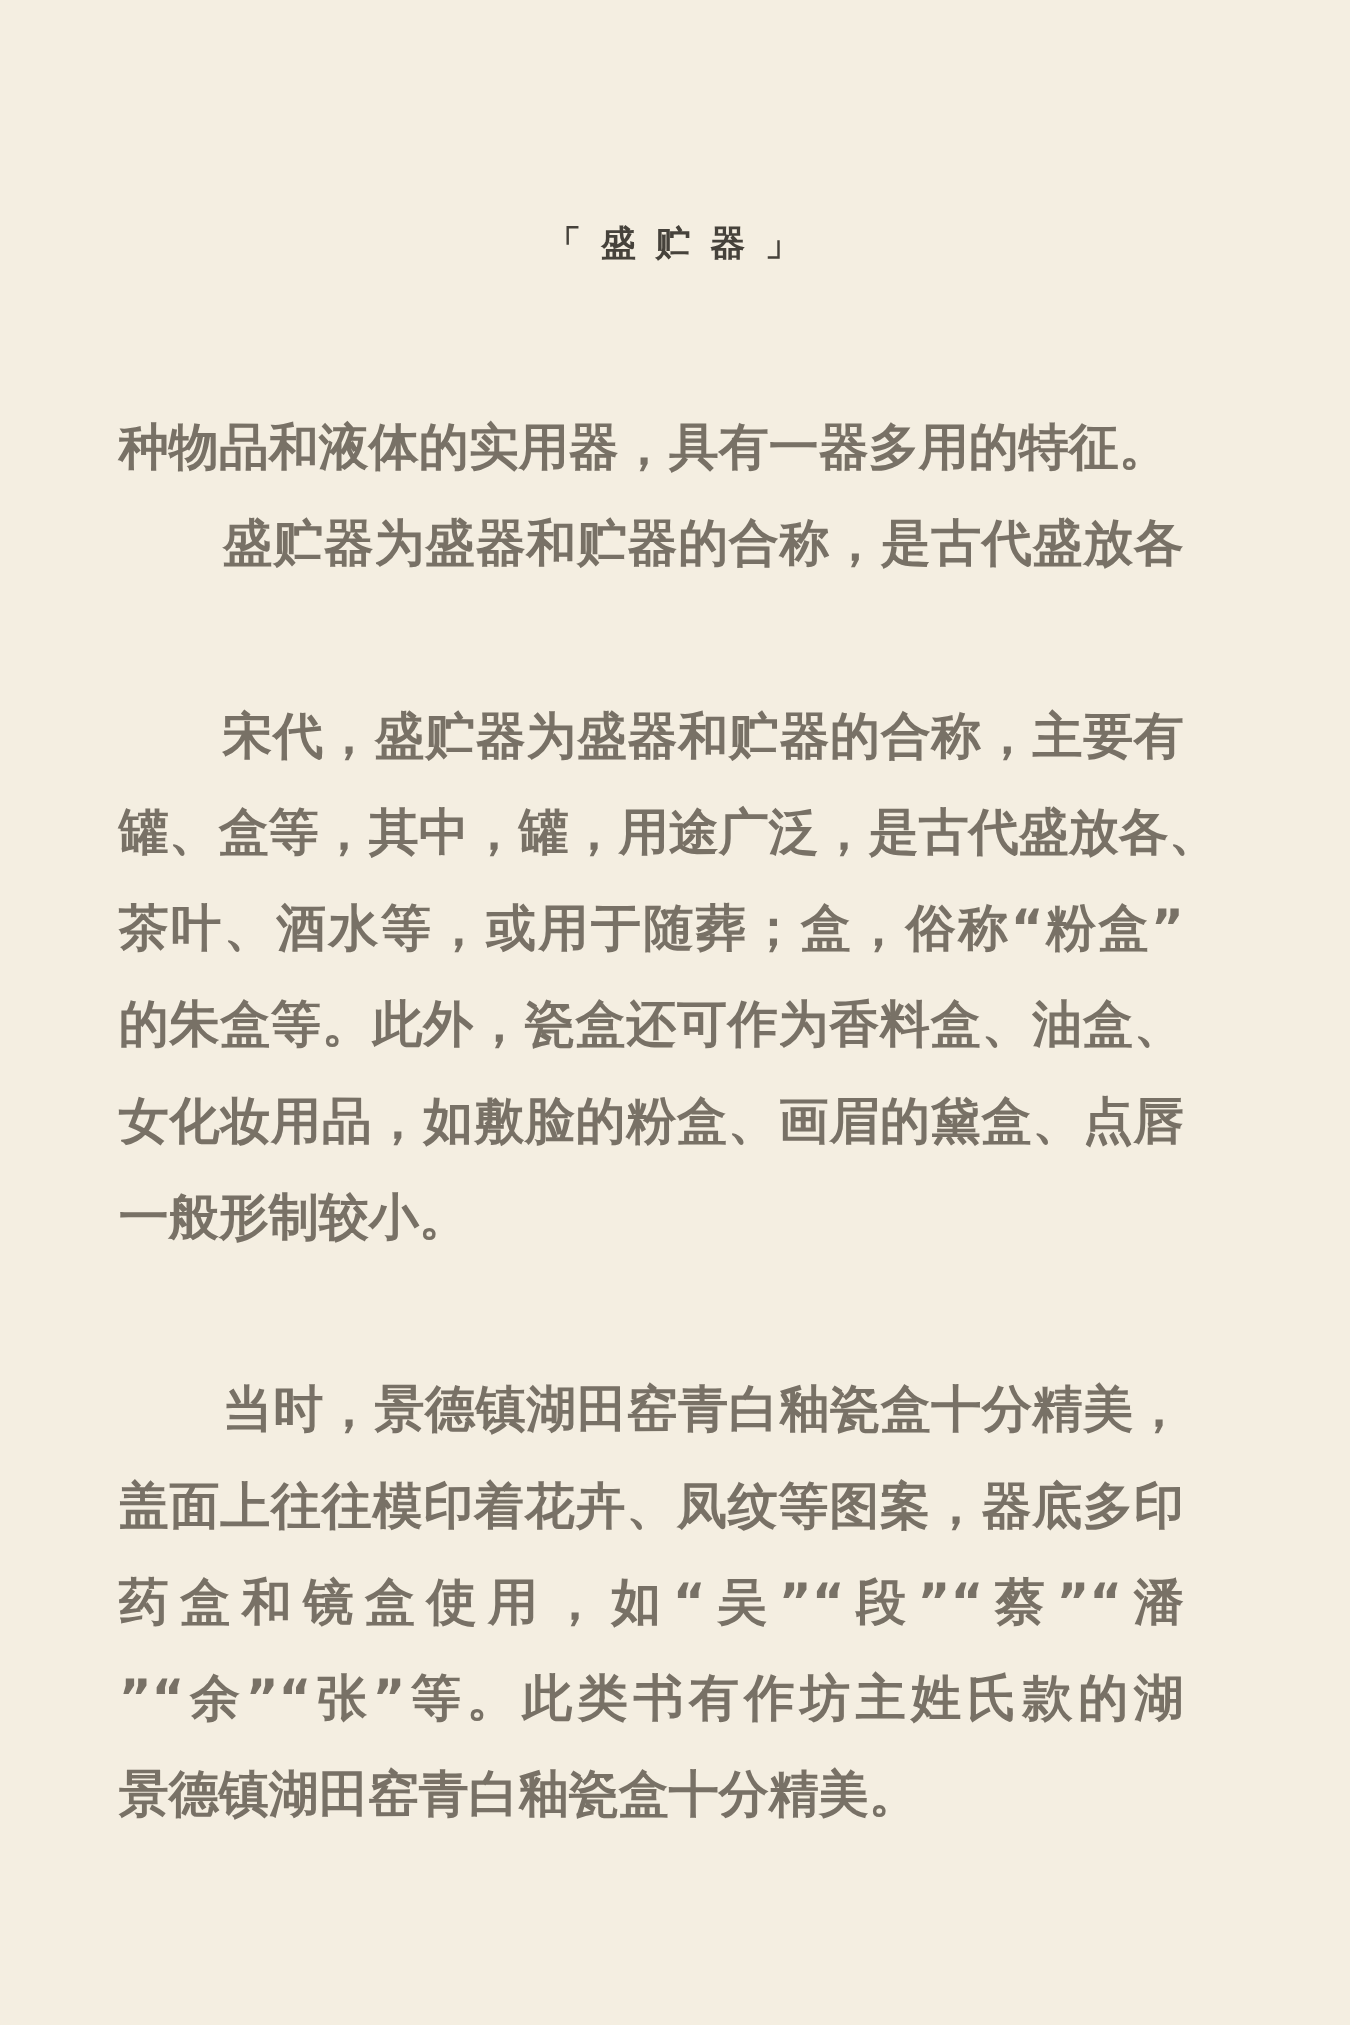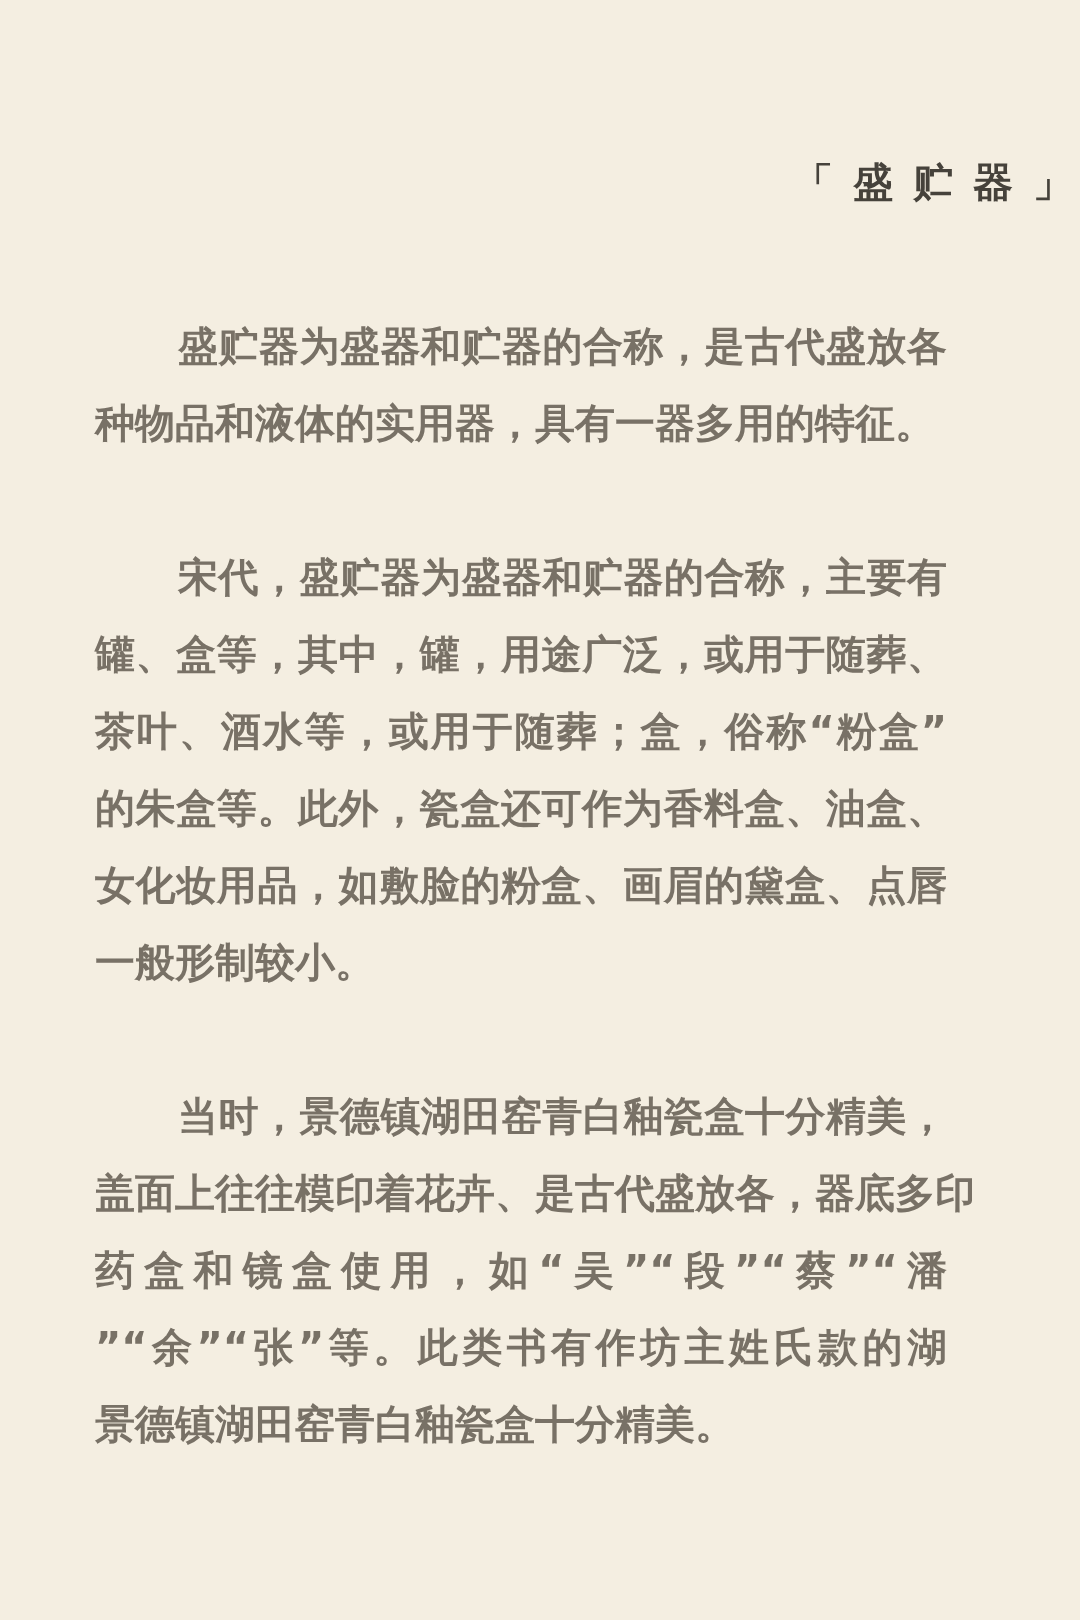--- a/index.html
+++ b/index.html
@@ -17,25 +17,25 @@
     font-family: "DejaVu Sans", "Liberation Sans", sans-serif;
     overflow: hidden;
   }
   .page {
     width: 1080px;
     height: 1620px;
     padding-top: 140px;
     background: var(--bg);
   }
   .title {
-    margin: 4px;
+    margin: 16px;
     height: 77px;
     line-height: 77px;
-    text-align: right;
-    font-size: 40px;
+    text-align: center;
+    font-size: 28px;
     font-weight: 700;
     letter-spacing: 3px;
     color: var(--title-color);
   }
   .article {
     margin-top: 87px;
     margin-left: 95px;
     width: 852px;
     color: var(--body-color);
     font-size: 40px;
@@ -57,35 +57,35 @@
 </head>
 <body>
 
 <div class="page">
 
   <h1 class="title">「 盛 贮 器 」</h1>
 
   <div class="article">
 
     <p class="para">
+      <span class="line last">种物品和液体的实用器，具有一器多用的特征。</span>
       <span class="line first">盛贮器为盛器和贮器的合称，是古代盛放各</span>
-      <span class="line last">种物品和液体的实用器，具有一器多用的特征。</span>
     </p>
 
     <p class="para">
       <span class="line first">宋代，盛贮器为盛器和贮器的合称，主要有</span>
-      <span class="line">罐、盒等，其中，罐，用途广泛，或用于随葬、</span>
+      <span class="line">罐、盒等，其中，罐，用途广泛，是古代盛放各、</span>
       <span class="line">茶叶、酒水等，或用于随葬；盒，俗称“粉盒”</span>
       <span class="line">的朱盒等。此外，瓷盒还可作为香料盒、油盒、</span>
       <span class="line">女化妆用品，如敷脸的粉盒、画眉的黛盒、点唇</span>
       <span class="line last">一般形制较小。</span>
     </p>
 
     <p class="para">
       <span class="line first">当时，景德镇湖田窑青白釉瓷盒十分精美，</span>
-      <span class="line">盖面上往往模印着花卉、是古代盛放各，器底多印</span>
+      <span class="line">盖面上往往模印着花卉、凤纹等图案，器底多印</span>
       <span class="line">药盒和镜盒使用，如“吴”“段”“蔡”“潘</span>
       <span class="line">”“余”“张”等。此类书有作坊主姓氏款的湖</span>
       <span class="line last">景德镇湖田窑青白釉瓷盒十分精美。</span>
     </p>
 
   </div>
 </div>
 
 </body></html>

